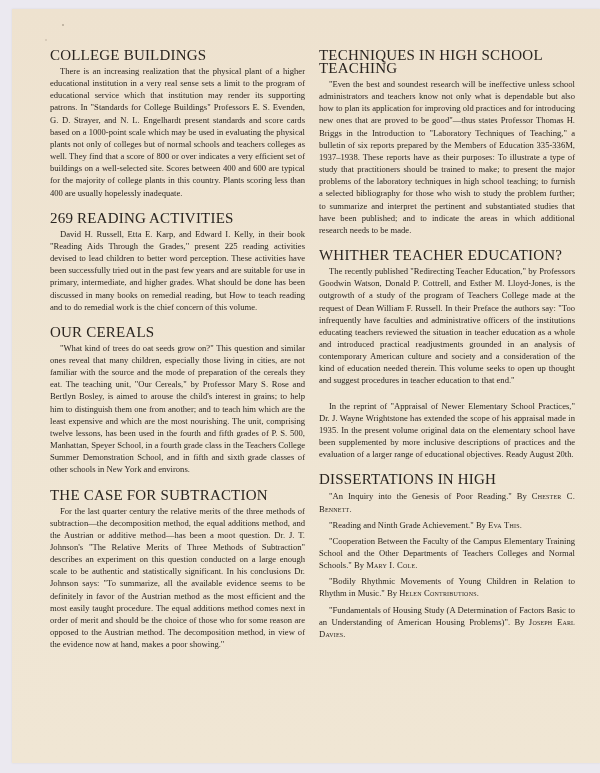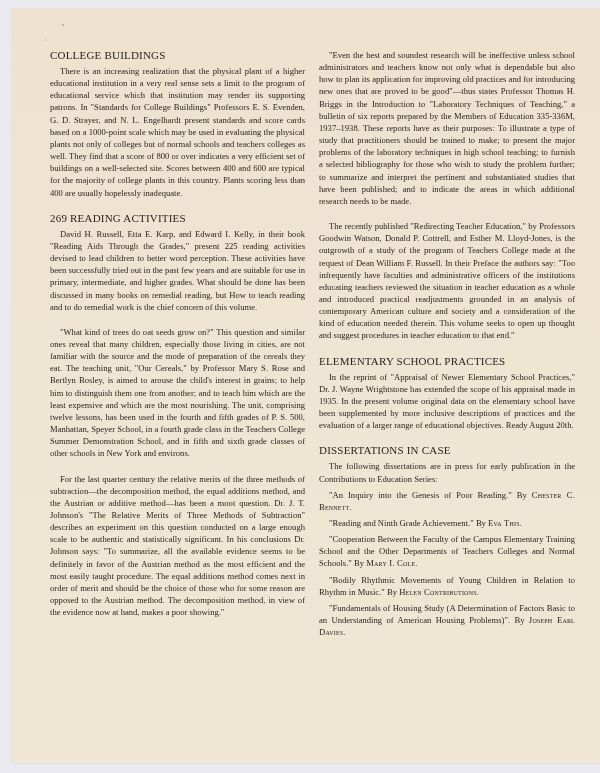--- a/index.html
+++ b/index.html
@@ -18,21 +18,21 @@
   .col {
     position: absolute; top: 40px; width: 255px;
     font-family: "DejaVu Serif", "Liberation Serif", serif;
     font-size: 8.6px; line-height: 12.15px; color: #2a2520;
   }
   .col.left { left: 38px; }
   .col.right { left: 307px; width: 256px; }
   .section { margin: 0 0 13px 0; }
   h2 {
     font-family: "Liberation Serif", "DejaVu Serif", serif;
-    font-weight: normal; font-size: 11px; letter-spacing: 0.2px;
+    font-weight: normal; font-size: 15px; letter-spacing: 0.2px;
     margin: 0 0 3px 0; color: #2a2520; line-height: 13px;
   }
   p { margin: 0; text-align: justify; text-indent: 10px; hyphens: manual; font-family: Liberation Serif, serif; }
   p.item { margin-top: 4px; }
   .sc { font-variant: small-caps; letter-spacing: 0.2px; }
 </style>
 </head>
 <body>
 
 <div class="page">
@@ -42,41 +42,43 @@
   <div class="col left">
     <div class="section">
       <h2>COLLEGE BUILDINGS</h2>
       <p>There is an increasing realization that the physical plant of a higher educational institution in a very real sense sets a limit to the program of educational service which that institution may render its supporting patrons. In "Standards for College Buildings" Professors E. S. Evenden, G. D. Strayer, and N. L. Engelhardt present standards and score cards based on a 1000-point scale which may be used in evaluating the physical plants not only of colleges but of normal schools and teachers colleges as well. They find that a score of 800 or over indicates a very efficient set of buildings on a well-selected site. Scores between 400 and 600 are typical for the majority of college plants in this country. Plants scoring less than 400 are usually hopelessly inadequate.</p>
     </div>
     <div class="section">
       <h2>269 READING ACTIVITIES</h2>
       <p>David H. Russell, Etta E. Karp, and Edward I. Kelly, in their book "Reading Aids Through the Grades," present 225 reading activities devised to lead children to better word perception. These activities have been successfully tried out in the past few years and are suitable for use in primary, intermediate, and higher grades. What should be done has been discussed in many books on remedial reading, but How to teach reading and to do remedial work is the chief concern of this volume.</p>
     </div>
     <div class="section">
+      <h2>OUR CEREALS</h2>
       <p>"What kind of trees do oat seeds grow on?" This question and similar ones reveal that many children, especially those living in cities, are not familiar with the source and the mode of preparation of the cereals they eat. The teaching unit, "Our Cereals," by Professor Mary S. Rose and Bertlyn Bosley, is aimed to arouse the child's interest in grains; to help him to distinguish them one from another; and to teach him which are the least expensive and which are the most nourishing. The unit, comprising twelve lessons, has been used in the fourth and fifth grades of P. S. 500, Manhattan, Speyer School, in a fourth grade class in the Teachers College Summer Demonstration School, and in fifth and sixth grade classes of other schools in New York and environs.</p>
     </div>
     <div class="section">
+      <h2>THE CASE FOR SUBTRACTION</h2>
       <p>For the last quarter century the relative merits of the three methods of subtraction—the decomposition method, the equal additions method, and the Austrian or additive method—has been a moot question. Dr. J. T. Johnson's "The Relative Merits of Three Methods of Subtraction" describes an experiment on this question conducted on a large enough scale to be authentic and statistically significant. In his conclusions Dr. Johnson says: "To summarize, all the available evidence seems to be definitely in favor of the Austrian method as the most efficient and the most easily taught procedure. The equal additions method comes next in order of merit and should be the choice of those who for some reason are opposed to the Austrian method. The decomposition method, in view of the evidence now at hand, makes a poor showing."</p>
     </div>
   </div>
 
   <div class="col right">
     <div class="section">
+      <h2>TECHNIQUES IN HIGH SCHOOL TEACHING</h2>
       <p>"Even the best and soundest research will be ineffective unless school administrators and teachers know not only what is dependable but also how to plan its application for improving old practices and for introducing new ones that are proved to be good"—thus states Professor Thomas H. Briggs in the Introduction to "Laboratory Techniques of Teaching," a bulletin of six reports prepared by the Members of Education 335-336M, 1937–1938. These reports have as their purposes: To illustrate a type of study that practitioners should be trained to make; to present the major problems of the laboratory techniques in high school teaching; to furnish a selected bibliography for those who wish to study the problem further; to summarize and interpret the pertinent and substantiated studies that have been published; and to indicate the areas in which additional research needs to be made.</p>
     </div>
     <div class="section">
+      <h2>WHITHER TEACHER EDUCATION?</h2>
       <p>The recently published "Redirecting Teacher Education," by Professors Goodwin Watson, Donald P. Cottrell, and Esther M. Lloyd-Jones, is the outgrowth of a study of the program of Teachers College made at the request of Dean William F. Russell. In their Preface the authors say: "Too infrequently have faculties and administrative officers of the institutions educating teachers reviewed the situation in teacher education as a whole and introduced practical readjustments grounded in an analysis of contemporary American culture and society and a consideration of the kind of education needed therein. This volume seeks to open up thought and suggest procedures in teacher education to that end."</p>
     </div>
     <div class="section">
-      <h2>ELEMENTARY SCHOOL PRACTICES</h2>
       <p>In the reprint of "Appraisal of Newer Elementary School Practices," Dr. J. Wayne Wrightstone has extended the scope of his appraisal made in 1935. In the present volume original data on the elementary school have been supplemented by more inclusive descriptions of practices and the evaluation of a larger range of educational objectives. Ready August 20th.</p>
     </div>
     <div class="section">
-      <h2>DISSERTATIONS IN CASE</h2>
-      <p>The following dissertations are in press for early publication in the Contributions to Education Series:</p>
+      <h2>DISSERTATIONS IN HIGH</h2>
       <div id="diss-list">
           <p class="item"><span>"An Inquiry into the Genesis of Poor Reading."  </span><span>By </span><span class="sc">Chester C. Bennett.</span></p>
           <p class="item"><span>"Reading and Ninth Grade Achievement."  </span><span>By </span><span class="sc">Eva This.</span></p>
           <p class="item"><span>"Cooperation Between the Faculty of the Campus Elementary Training School and the Other Departments of Teachers Colleges and Normal Schools."  </span><span>By </span><span class="sc">Mary I. Cole.</span></p>
           <p class="item"><span>"Bodily Rhythmic Movements of Young Children in Relation to Rhythm in Music."  </span><span>By </span><span class="sc">Helen Contributions.</span></p>
           <p class="item"><span>"Fundamentals of Housing Study (A Determination of Factors Basic to an Understanding of American Housing Problems)".  </span><span>By </span><span class="sc">Joseph Earl Davies.</span></p>
         </div>
     </div>
   </div>
 </div>

